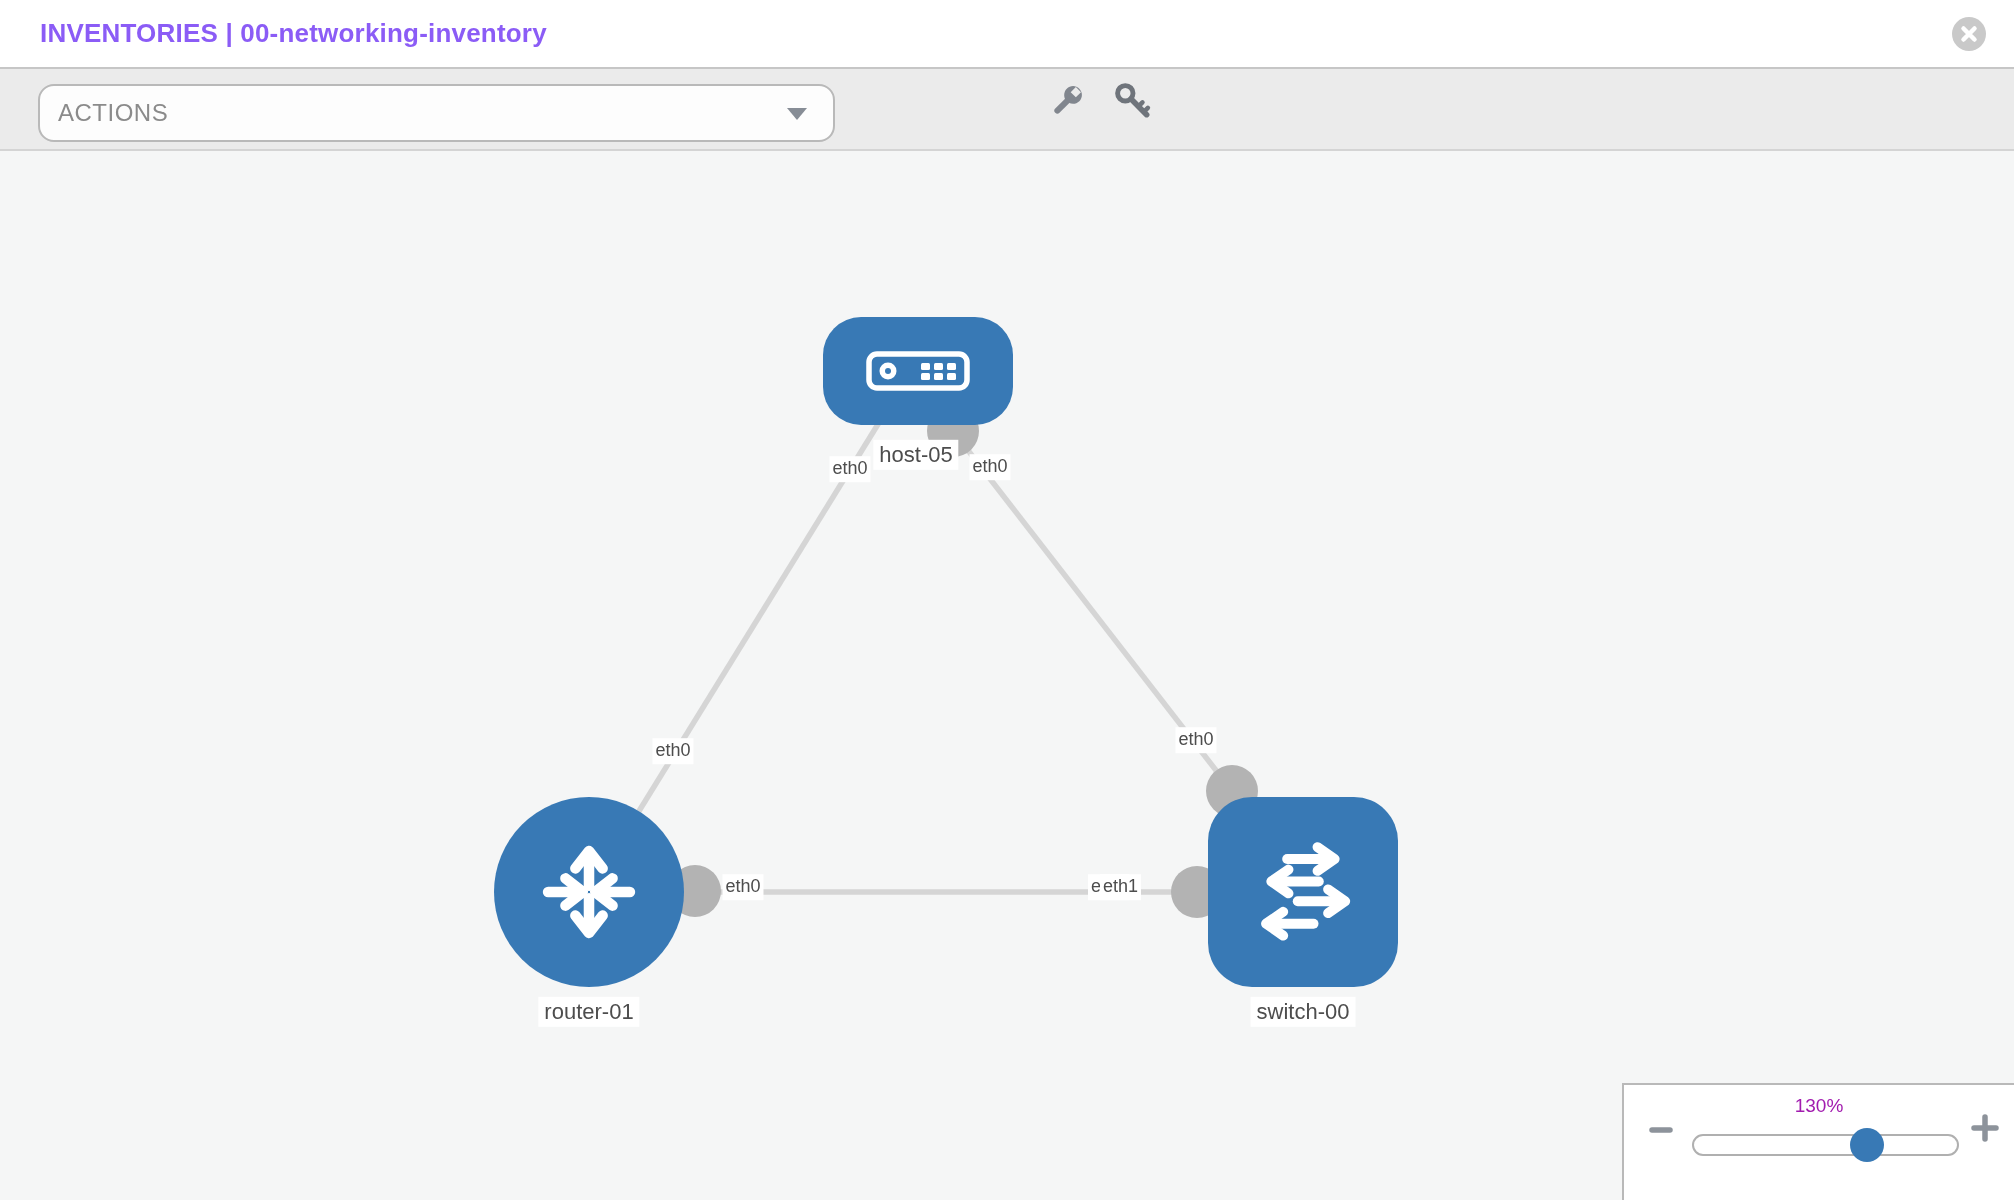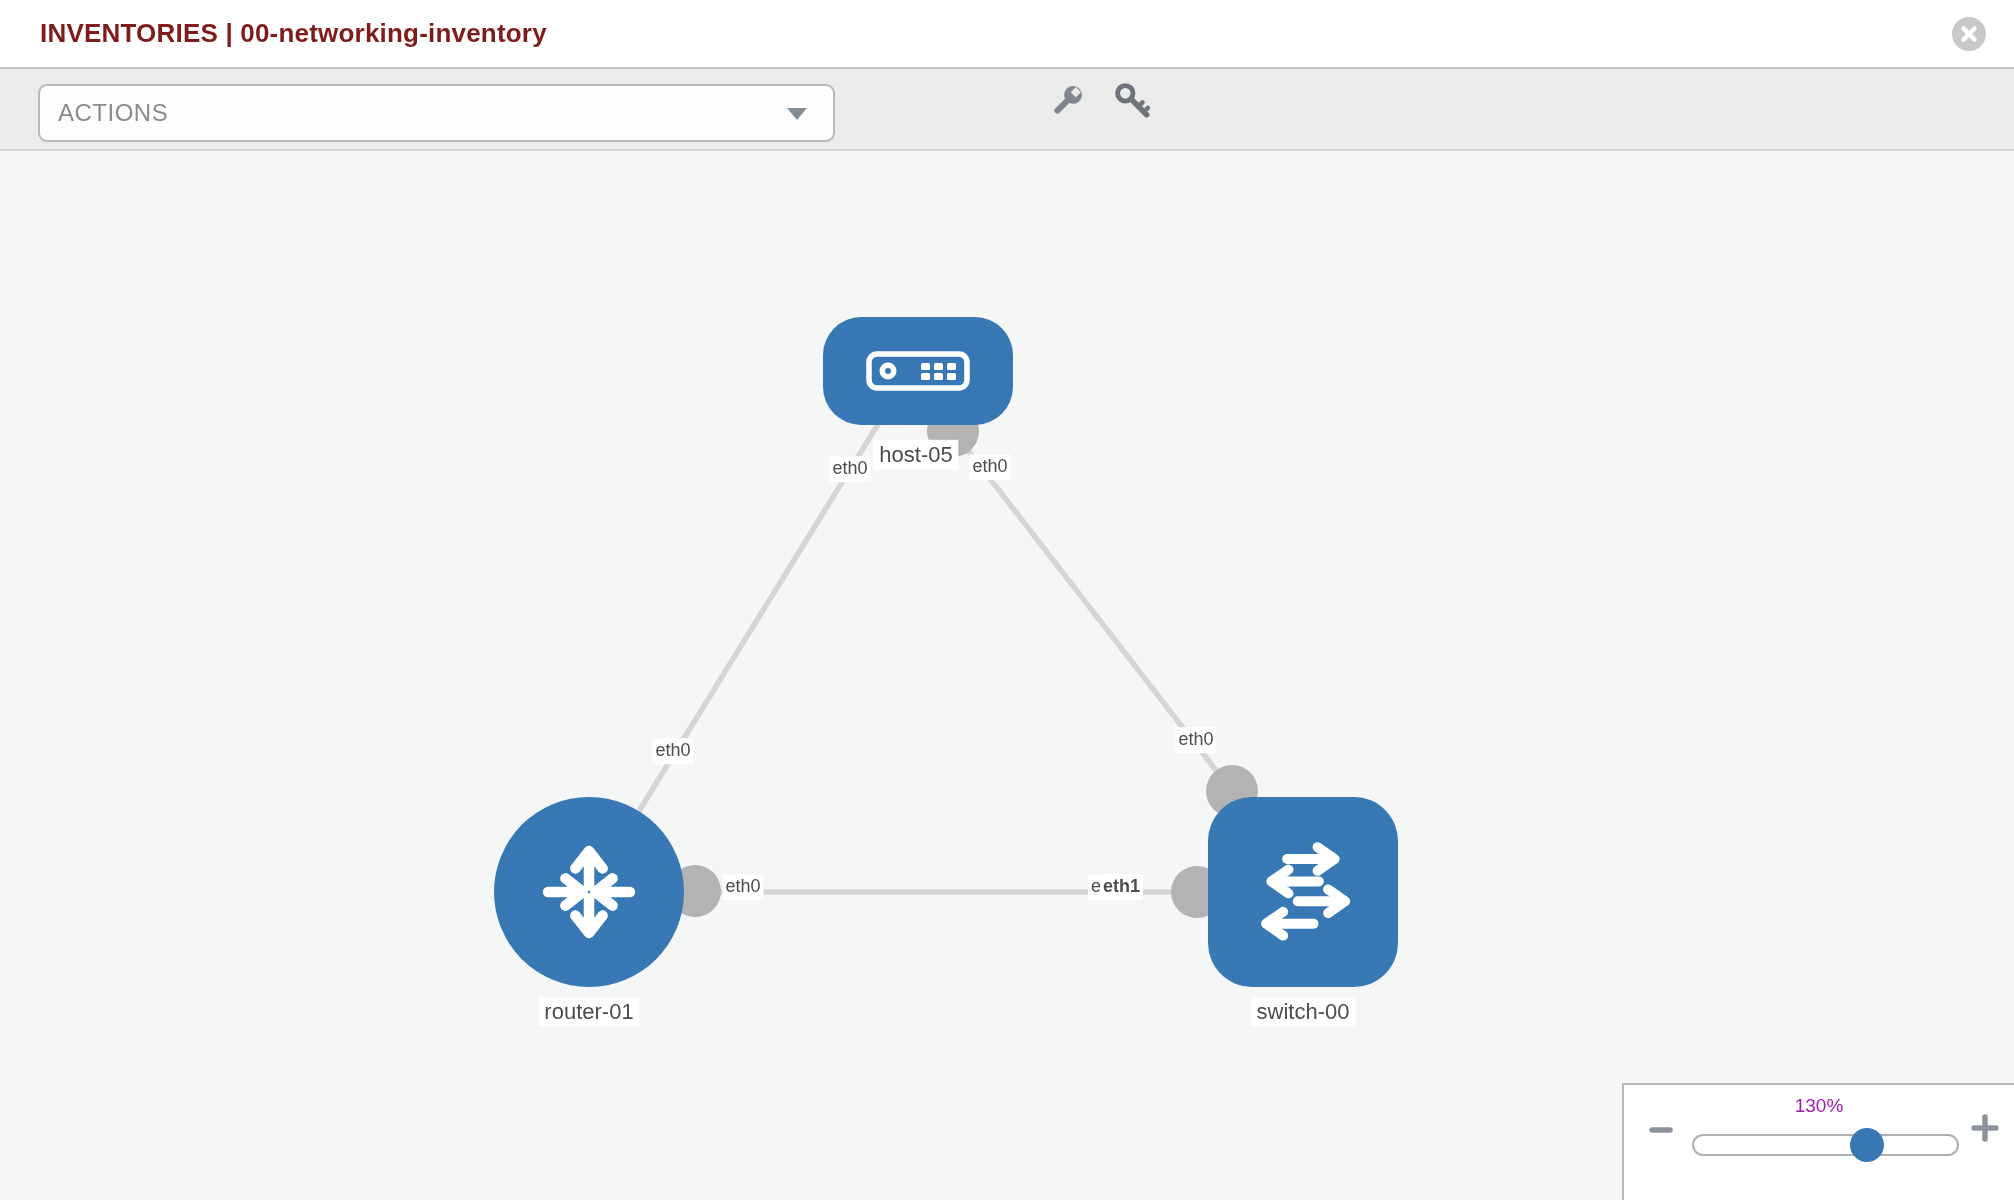--- a/index.html
+++ b/index.html
@@ -4,27 +4,27 @@
 <style>
   * { margin:0; padding:0; box-sizing:border-box; }
   html,body { width:2014px; height:1200px; }
   body { font-family:"Liberation Sans", sans-serif; background:#fff; }
   #app { position:relative; width:2014px; height:1200px; overflow:hidden; background:#f5f6f6; }
 
   
   .header { position:absolute; left:0; top:0; width:2014px; height:69px;
             background:#ffffff; border-bottom:2px solid #c6c6c6; z-index:10; }
   .title { position:absolute; left:40px; top:0; line-height:67px;
-           font-size:26px; font-weight:bold; color:#7f1d1d; letter-spacing:.2px; }
+           font-size:26px; font-weight:bold; color:#8b5cf6; letter-spacing:.2px; }
   .close-btn { position:absolute; left:1952px; top:17px; width:34px; height:34px; cursor:pointer; }
 
   .toolbar { position:absolute; left:0; top:69px; width:2014px; height:82px;
              background:#ebebeb; border-bottom:2px solid #d4d4d4; z-index:10; }
   .combo { position:absolute; top:15px; height:58px; background:#fdfdfd;
-           border:2px solid #b9b9b9; border-radius:9px; }
+           border:2px solid #b9b9b9; border-radius:16px; }
   .combo .combo-text { position:absolute; left:18px; top:0; line-height:54px;
                        font-size:24px; color:#8b8b8b; letter-spacing:.5px; }
   .caret { position:absolute; right:26px; top:22px; width:0; height:0;
            border-left:10px solid transparent; border-right:10px solid transparent;
            border-top:12px solid #878d96; }
   .combo-actions { left:38px;  width:797px; }
   .combo-search  { left:1182px; width:798px; }
   .tool-icon { position:absolute; cursor:pointer; }
   .tool-wrench { left:1048px; top:13px; }
   .tool-key    { left:1112px; top:11px; }
@@ -45,21 +45,21 @@
   .chip.node-name { font-size:22px; padding:2px 6px; }
   .chip.anchored { transform:translateY(-50%); }
 
   .lbl-host-eth-l   { left:850px;  top:469px; }
   .lbl-host-name    { left:916px;  top:455px; }
   .lbl-host-eth-r   { left:990px;  top:467px; }
   .lbl-mid-left     { left:673px;  top:751px; }
   .lbl-mid-right    { left:1196px; top:740px; }
   .lbl-router-eth   { left:743px;  top:887px; }
   .lbl-switch-eth0b { left:1088px; top:887px; }
-  .lbl-switch-eth1  { left:1100px; top:887px;font-weight:bold; }
+  .lbl-switch-eth1  { left:1100px; top:887px; }
   .lbl-router-name  { left:589px;  top:1012px; }
   .lbl-switch-name  { left:1303px; top:1012px; }
 
   
   .zoom-panel { position:absolute; left:1622px; top:1083px; width:392px; height:117px;
                 background:#ffffff; border-left:2px solid #b9b9b9; border-top:2px solid #b9b9b9;
                 z-index:20; }
   .zoom-percent { position:absolute; left:0; top:10px; width:100%; text-align:center;
                   font-size:19px; color:#a21caf; }
   .zoom-minus { position:absolute; left:22px; top:30px; cursor:pointer; }

